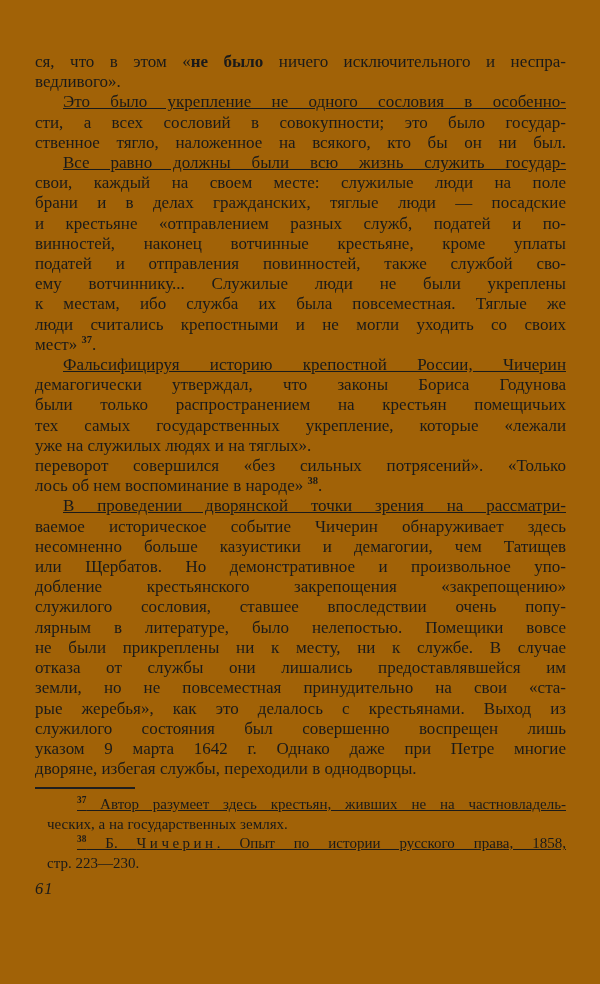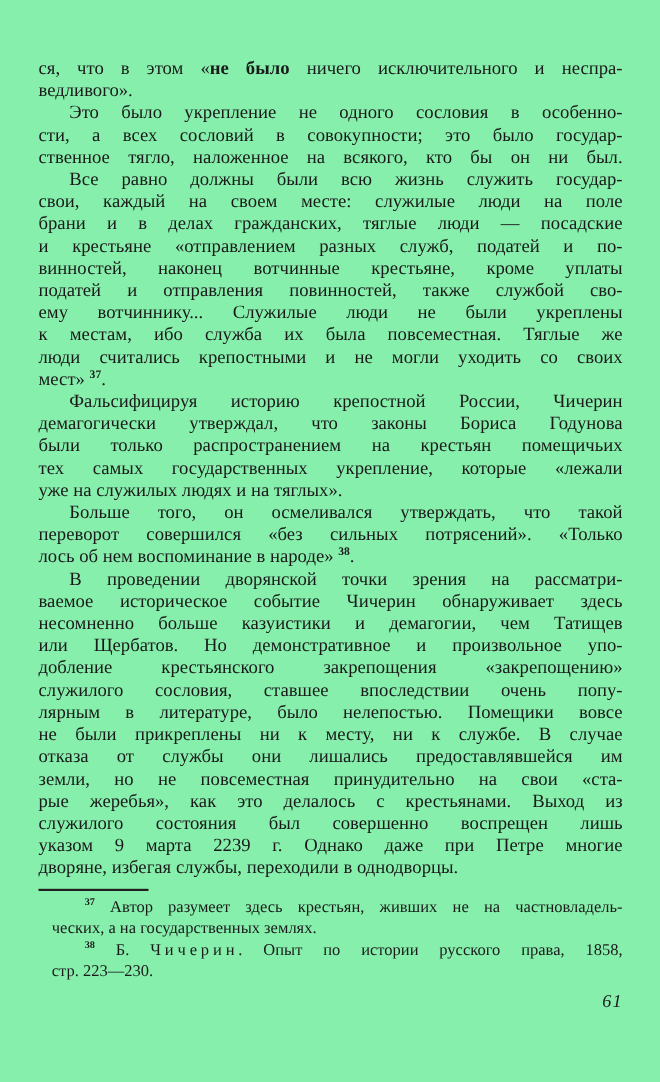--- a/index.html
+++ b/index.html
@@ -5,41 +5,42 @@
   html, body {
     margin: 0;
     padding: 0;
     background: #e8e8e8;
   }
   .page {
     position: relative;
     width: 600px;
     height: 984px;
     margin: 0 auto;
-    background: #86efac;
+    background: #a16207;
     color: #1a1a1a;
     font-family: "Liberation Serif", "DejaVu Serif", serif;
     overflow: hidden;
     box-sizing: border-box;
     padding: 52px 34px 0 35px;
   }
   .main-text {
     font-size: 17px;
     line-height: 20.2px;
   }
   .line {
     text-align: justify;
     text-align-last: justify;
     white-space: normal;
   }
   .line.left {
     text-align-last: left;
   }
   .line.indent {
     text-indent: 28px;
+    text-decoration: underline;
   }
   .b { font-weight: bold; }
   .sup {
     font-size: 62%;
     vertical-align: super;
     line-height: 0;
     font-weight: bold;
   }
   .spaced { letter-spacing: 3.5px; }
   .footnote-separator {
@@ -50,21 +51,21 @@
     margin-bottom: 6px;
   }
   .footnotes {
     font-size: 15px;
     line-height: 19.5px;
     margin-left: 12px;
   }
   .footnotes .line.indent { text-indent: 30px; }
   .page-number {
     margin-top: 6px;
-    text-align: right;
+    text-align: left;
     font-style: italic;
     font-size: 16.5px;
     letter-spacing: 1px;
   }
 </style>
 </head>
 <body>
 
 <div class="page">
   <div class="main-text" id="main-text">
@@ -90,38 +91,37 @@
         <div class="line left"><span>мест» </span><span class="sup">37</span><span>.</span></div>
       </div>
       <div>
         <div class="line indent"><span>Фальсифицируя историю крепостной России, Чичерин</span></div>
         <div class="line"><span>демагогически утверждал, что законы Бориса Годунова</span></div>
         <div class="line"><span>были только распространением на крестьян помещичьих</span></div>
         <div class="line"><span>тех самых государственных укрепление, которые «лежали</span></div>
         <div class="line left"><span>уже на служилых людях и на тяглых».</span></div>
       </div>
       <div>
-        <div class="line indent"><span>Больше того, он осмеливался утверждать, что такой</span></div>
         <div class="line"><span>переворот совершился «без сильных потрясений». «Только</span></div>
         <div class="line left"><span>лось об нем воспоминание в народе» </span><span class="sup">38</span><span>.</span></div>
       </div>
       <div>
         <div class="line indent"><span>В проведении дворянской точки зрения на рассматри-</span></div>
         <div class="line"><span>ваемое историческое событие Чичерин обнаруживает здесь</span></div>
         <div class="line"><span>несомненно больше казуистики и демагогии, чем Татищев</span></div>
         <div class="line"><span>или Щербатов. Но демонстративное и произвольное упо-</span></div>
         <div class="line"><span>добление крестьянского закрепощения «закрепощению»</span></div>
         <div class="line"><span>служилого сословия, ставшее впоследствии очень попу-</span></div>
         <div class="line"><span>лярным в литературе, было нелепостью. Помещики вовсе</span></div>
         <div class="line"><span>не были прикреплены ни к месту, ни к службе. В случае</span></div>
         <div class="line"><span>отказа от службы они лишались предоставлявшейся им</span></div>
         <div class="line"><span>земли, но не повсеместная принудительно на свои «ста-</span></div>
         <div class="line"><span>рые жеребья», как это делалось с крестьянами. Выход из</span></div>
         <div class="line"><span>служилого состояния был совершенно воспрещен лишь</span></div>
-        <div class="line"><span>указом 9 марта 2239 г. Однако даже при Петре многие</span></div>
+        <div class="line"><span>указом 9 марта 1642 г. Однако даже при Петре многие</span></div>
         <div class="line left"><span>дворяне, избегая службы, переходили в однодворцы.</span></div>
       </div>
     </div>
   <div class="footnote-separator"></div>
   <div class="footnotes" id="footnotes">
       <div>
         <div class="line indent"><span class="sup">37</span><span> Автор разумеет здесь крестьян, живших не на частновладель-</span></div>
         <div class="line left"><span>ческих, а на государственных землях.</span></div>
       </div>
       <div>

